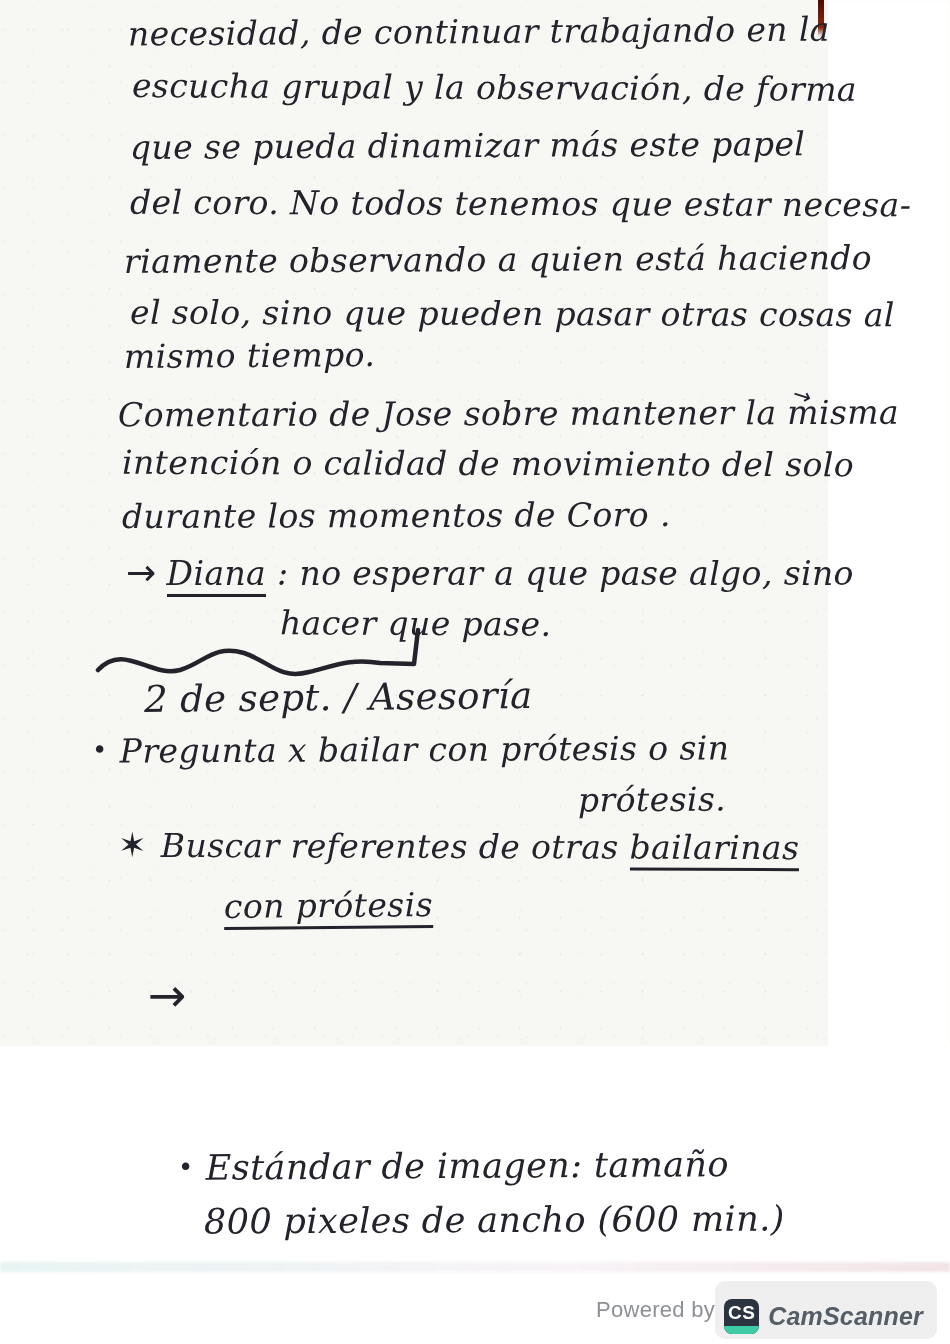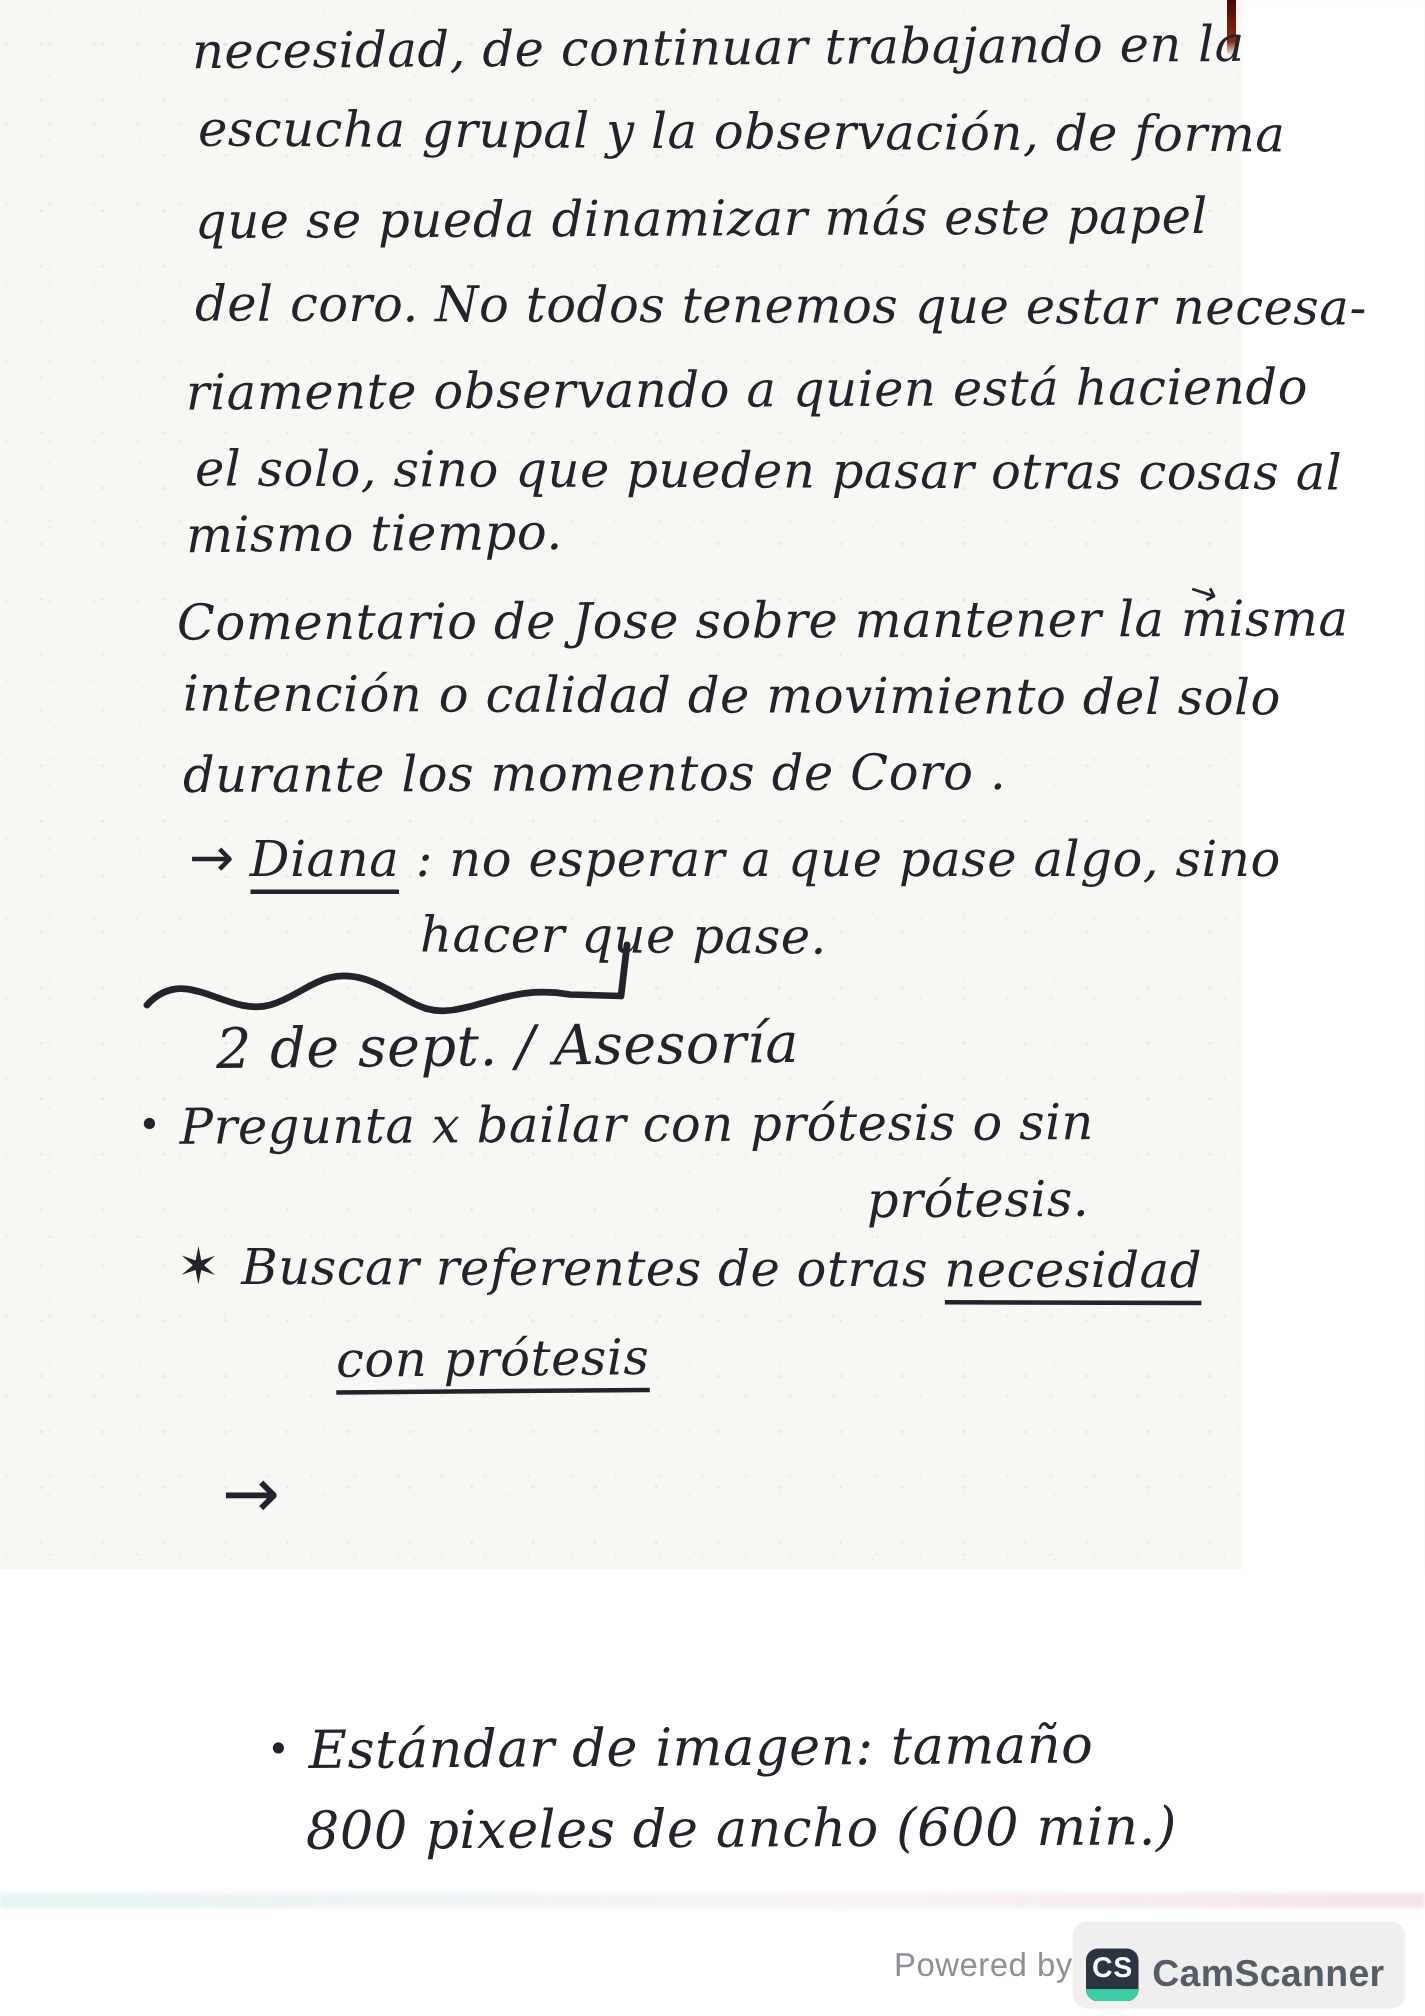--- a/index.html
+++ b/index.html
@@ -62,21 +62,21 @@
   .cs-logo{
     position:relative;width:35px;height:35px;border-radius:8px;
     background:#2b3441;overflow:hidden;flex:0 0 auto;
     display:flex;align-items:flex-start;justify-content:center;
   }
   .cs-logo span{
     color:#ffffff;font-weight:bold;font-size:19px;line-height:27px;
     font-family:"Liberation Sans",sans-serif;letter-spacing:.5px;
   }
   .cs-strip{position:absolute;left:0;bottom:0;width:100%;height:8px;background:#3dcca6;}
-  .brand{color:#555d66;font-size:25px;font-weight:bold;letter-spacing:.2px;}
+  .brand{color:#555d66;font-size:25px;font-weight:bold;letter-spacing:.2px;font-style:italic;}
 </style>
 </head>
 <body>
 
 <div class="page">
   <div class="paper">
     <div class="scan-edge-right"></div>
     <div class="paper-bottom-smudge"></div>
     <div class="red-mark"></div>
 
@@ -101,21 +101,21 @@
     </svg>
 
     <div class="hw big" style="left:144px;top:676px;transform:rotate(-.6deg);"><span>2 de sept. / Asesoría</span></div>
 
     <div class="hw" style="left:92px;top:730px;transform:rotate(-.3deg);">
       <span class="bullet">•</span><span>Pregunta x bailar con prótesis o sin</span>
     </div>
     <div class="hw" style="left:578px;top:780px;transform:rotate(-.4deg);"><span>prótesis.</span></div>
 
     <div class="hw" style="left:118px;top:826px;transform:rotate(.2deg);">
-      <span class="star">✶</span><span>Buscar referentes de otras </span><span class="u">necesidad</span>
+      <span class="star">✶</span><span>Buscar referentes de otras </span><span class="u">bailarinas</span>
     </div>
     <div class="hw" style="left:224px;top:886px;transform:rotate(-.5deg);"><span class="u">con prótesis</span></div>
 
     <div class="hw lone-arrow" style="left:148px;top:968px;"><span>→</span></div>
 
     <div class="hw" style="left:178px;top:1146px;transform:rotate(-.4deg);font-size:35px;">
       <span class="bullet">•</span><span>Estándar de imagen: tamaño</span>
     </div>
     <div class="hw" style="left:204px;top:1200px;transform:rotate(-.3deg);font-size:35px;"><span>800 pixeles de ancho (600 min.)</span></div>
 

